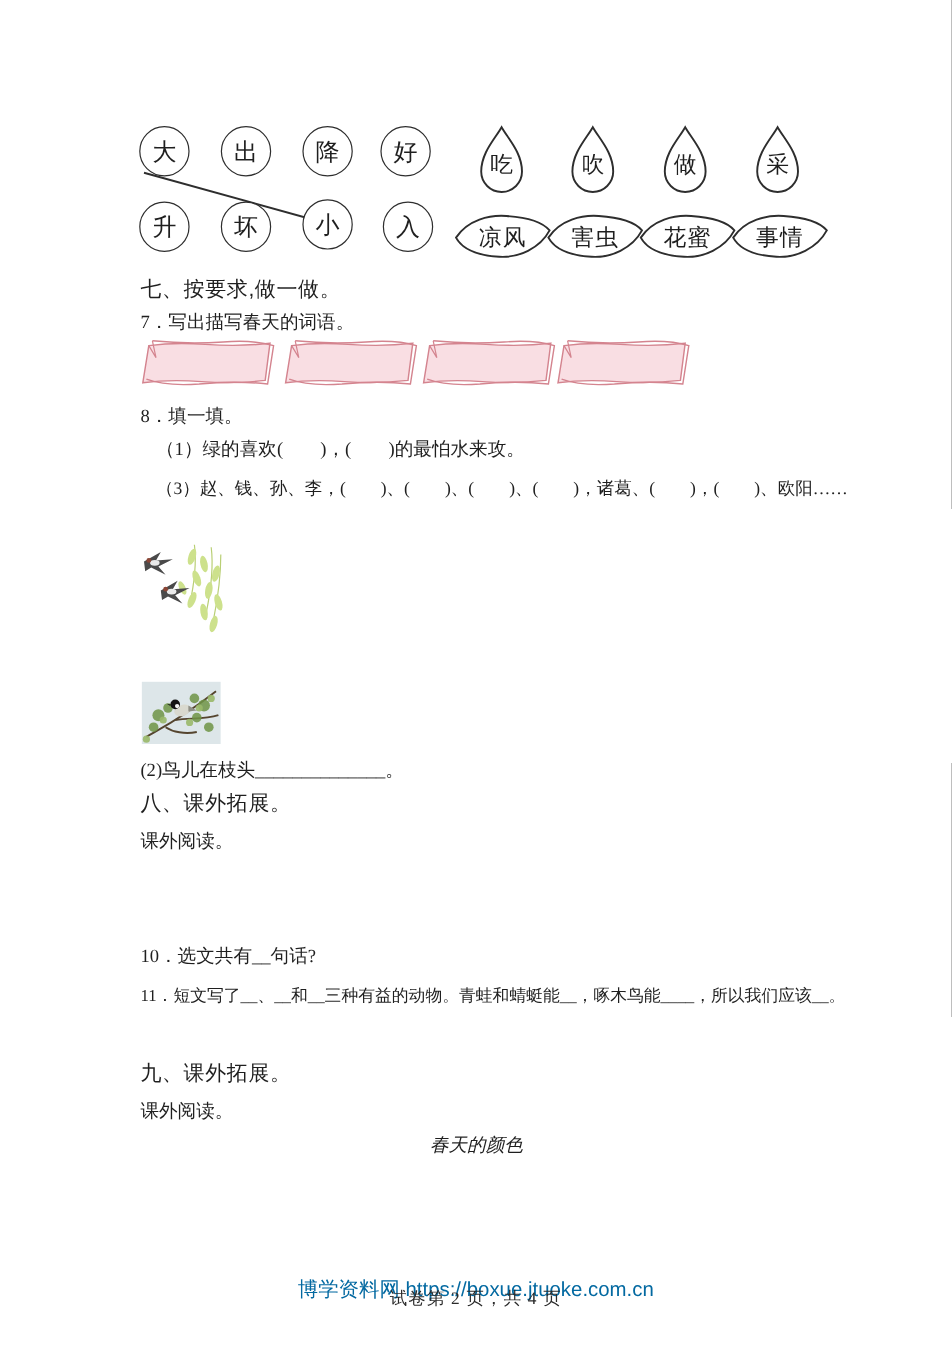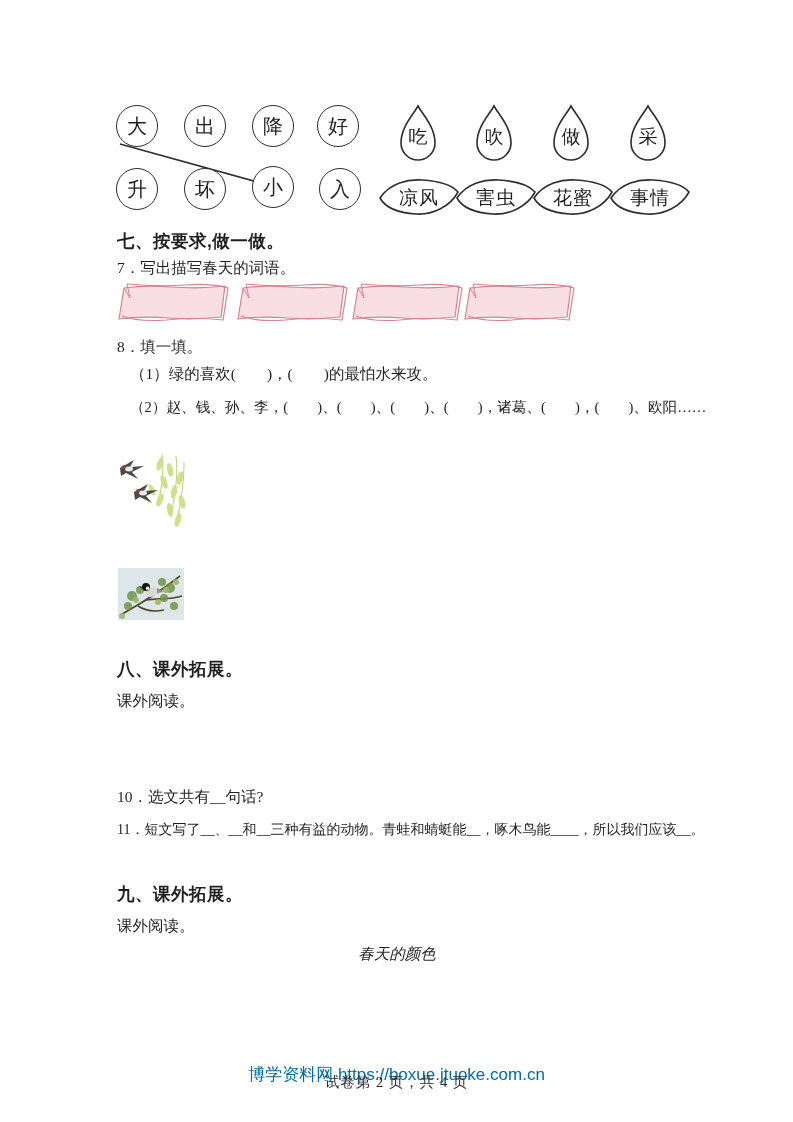--- a/index.html
+++ b/index.html
@@ -4,21 +4,21 @@
 <style>
   html,body { margin:0; padding:0; background:#888; }
   .page {
     position:relative; width:793px; height:1122px; margin:0 auto;
     background:#ffffff; overflow:hidden;
     font-family:"Liberation Serif", serif; color:#1f1f1f;
   }
   .abs { position:absolute; }
   .heading {
     font-family:"Liberation Sans", sans-serif;
-    font-weight:bold; font-size:17.5px; letter-spacing:0.5px;
+    font-weight:normal; font-size:17.5px; letter-spacing:0.5px;
   }
   .line { font-size:15.5px; white-space:nowrap; }
   .sub { padding-left:13px; }
   
   .circle {
     position:absolute; width:42px; height:42px; box-sizing:border-box;
     border:1.6px solid #2e2e2e; border-radius:50%;
     display:flex; align-items:center; justify-content:center;
     font-size:20px; background:#fff;
   }
@@ -157,21 +157,21 @@
     </svg>
     <svg class="abs" style="left:346px; top:0;" width="113" height="42" viewBox="0 0 113 42">
       <path d="M8 7 Q30 4 55 6 Q85 8 109 5 L105 36 Q80 39 52 37 Q25 35 3 38 Z" fill="#f9dee3" stroke="#d4848f" stroke-width="1.2"></path>
       <path d="M11 3 Q40 6 70 4 Q95 2 112 7 L107 39 Q80 36 50 39 Q22 41 6 35" fill="none" stroke="#d4848f" stroke-width="1.2"></path>
       <path d="M8 7 L14 17 L11 3" fill="none" stroke="#d4848f" stroke-width="1"></path>
     </svg>
   </div>
 
   <div class="abs line" style="left:117px; top:337px;">8．填一填。</div>
   <div class="abs line sub" style="left:117px; top:364px;">（1）绿的喜欢(　　)，(　　)的最怕水来攻。</div>
-  <div class="abs line sub" style="left:117px; top:398px; font-size:14.6px;">（2）赵、钱、孙、李，(　　)、(　　)、(　　)、(　　)，诸葛、(　　)，(　　)、欧阳……</div>
+  <div class="abs line sub" style="left:117px; top:398px; font-size:14.6px;">（3）赵、钱、孙、李，(　　)、(　　)、(　　)、(　　)，诸葛、(　　)，(　　)、欧阳……</div>
 
   <svg class="abs" style="left:118px; top:452px;" width="72" height="76" viewBox="0 0 72 76">
     <rect x="0" y="0" width="72" height="76" fill="#ffffff"></rect>
     <g stroke="#b9cf75" stroke-width="1">
       <path d="M44 2 C46 18 44 34 40 52" fill="none"></path>
       <path d="M58 4 C60 20 58 38 54 58" fill="none"></path>
       <path d="M66 10 C66 26 64 44 60 64" fill="none"></path>
     </g>
     <g fill="#cde18c">
       <ellipse cx="42" cy="12" rx="3" ry="7" transform="rotate(18 42 12)"></ellipse>
@@ -221,20 +221,21 @@
     </g>
     <g>
       <ellipse cx="34" cy="24" rx="7" ry="4.6" transform="rotate(-18 34 24)" fill="#d9d9cf"></ellipse>
       <path d="M39 20 L46 24 L39 25 Z" fill="#8f8f85"></path>
       <circle cx="28" cy="19" r="4" fill="#141414"></circle>
       <circle cx="29.6" cy="20.4" r="1.8" fill="#f2f2f2"></circle>
       <path d="M24 19 L21 18.4 L24 20.4 Z" fill="#141414"></path>
     </g>
   </svg>
 
+  <div class="abs line" style="left:117px; top:632px;">(2)鸟儿在枝头______________。</div>
 
   <div class="abs heading" style="left:117px; top:657px;">八、课外拓展。</div>
   <div class="abs line" style="left:117px; top:691px;">课外阅读。</div>
   <div class="abs line" style="left:117px; top:787px;">10．选文共有__句话?</div>
   <div class="abs line" style="left:117px; top:821px; font-size:14px;">11．短文写了__、__和__三种有益的动物。青蛙和蜻蜓能__，啄木鸟能____，所以我们应该__。</div>
 
   <div class="abs heading" style="left:117px; top:882px;">九、课外拓展。</div>
   <div class="abs line" style="left:117px; top:916px;">课外阅读。</div>
   <div class="abs reading-title" style="left:117px; top:944px;">春天的颜色</div>
 

